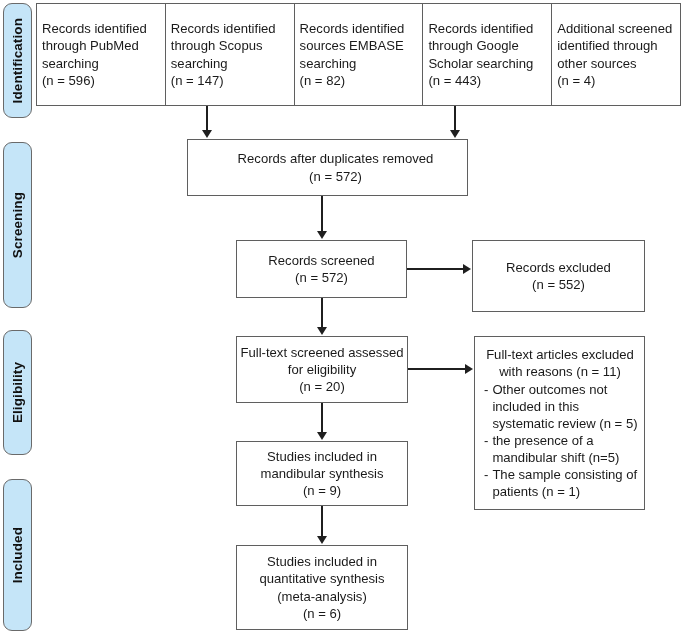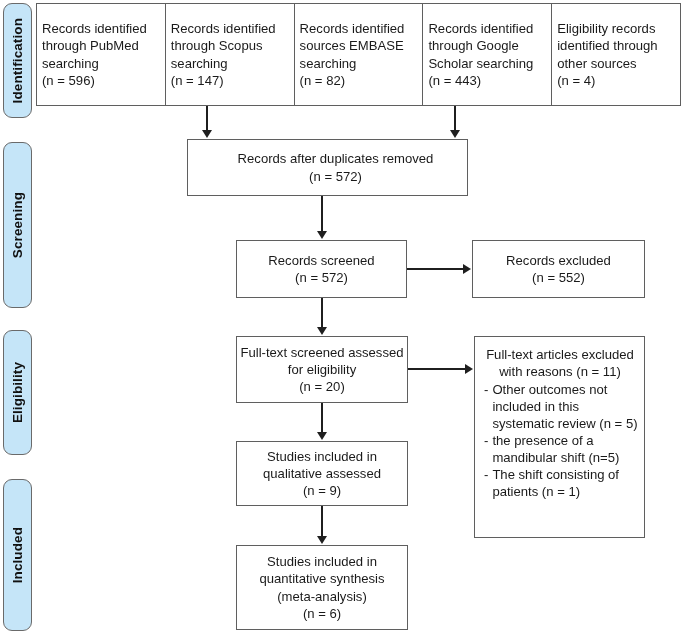--- a/index.html
+++ b/index.html
@@ -170,21 +170,21 @@
       <span class="line">searching</span>
       <span class="line">(n = 82)</span>
     </div>
     <div class="cell">
       <span class="line">Records identified</span>
       <span class="line">through Google</span>
       <span class="line">Scholar searching</span>
       <span class="line">(n = 443)</span>
     </div>
     <div class="cell">
-      <span class="line">Eligibility records</span>
+      <span class="line">Additional screened</span>
       <span class="line">identified through</span>
       <span class="line">other sources</span>
       <span class="line">(n = 4)</span>
     </div>
   </div>
 
   <div class="vline" style="left:206px; top:106px; height:25px;"></div>
   <div class="arrow-down" style="left:201.5px; top:130px;"></div>
   <div class="vline" style="left:454px; top:106px; height:25px;"></div>
   <div class="arrow-down" style="left:449.5px; top:130px;"></div>
@@ -198,38 +198,38 @@
   <div class="arrow-down" style="left:316.5px; top:231px;"></div>
 
   <div class="node" id="records-screened" style="left:236px; top:240px; width:171px; height:58px;">
     <span class="line">Records screened</span>
     <span class="line">(n = 572)</span>
   </div>
 
   <div class="hline" style="left:407px; top:268px; width:57px;"></div>
   <div class="arrow-right" style="left:463px; top:263.5px;"></div>
 
-  <div class="node" id="records-excluded" style="left:472px; top:240px; width:173px; height:58px;">
+  <div class="node" id="records-excluded" style="left:472px; top:240px; width:173px; height:72px;">
     <span class="line">Records excluded</span>
     <span class="line">(n = 552)</span>
   </div>
 
   <div class="vline" style="left:321px; top:298px; height:30px;"></div>
   <div class="arrow-down" style="left:316.5px; top:327px;"></div>
 
   <div class="node" id="fulltext-assessed" style="left:236px; top:336px; width:172px; height:67px;">
     <span class="line">Full-text screened assessed</span>
     <span class="line">for eligibility</span>
     <span class="line">(n = 20)</span>
   </div>
 
   <div class="hline" style="left:408px; top:368px; width:58px;"></div>
   <div class="arrow-right" style="left:465px; top:363.5px;"></div>
 
-  <div class="node" id="excluded-fulltext" style="left:474px; top:336px; width:171px; height:202px;">
+  <div class="node" id="excluded-fulltext" style="left:474px; top:336px; width:171px; height:174px;">
     <div class="head">
       <span class="line">Full-text articles excluded</span>
       <span class="line">with reasons (n = 11)</span>
     </div>
 
     <div class="reason">
       <span class="dash">-</span>
       <span class="rtext">
         <span class="line">Other outcomes not</span>
         <span class="line">included in this</span>
@@ -241,32 +241,32 @@
       <span class="dash">-</span>
       <span class="rtext">
         <span class="line">the presence of a</span>
         <span class="line">mandibular shift (n=5)</span>
       </span>
     </div>
 
     <div class="reason">
       <span class="dash">-</span>
       <span class="rtext">
-        <span class="line">The shift consisting of</span>
+        <span class="line">The sample consisting of</span>
         <span class="line">patients (n = 1)</span>
       </span>
     </div>
   </div>
 
   <div class="vline" style="left:321px; top:403px; height:30px;"></div>
   <div class="arrow-down" style="left:316.5px; top:432px;"></div>
 
   <div class="node" id="qualitative-synthesis" style="left:236px; top:441px; width:172px; height:65px;">
     <span class="line">Studies included in</span>
-    <span class="line">qualitative assessed</span>
+    <span class="line">mandibular synthesis</span>
     <span class="line">(n = 9)</span>
   </div>
 
   <div class="vline" style="left:321px; top:506px; height:31px;"></div>
   <div class="arrow-down" style="left:316.5px; top:536px;"></div>
 
   <div class="node" id="quantitative-synthesis" style="left:236px; top:545px; width:172px; height:85px;">
     <span class="line">Studies included in</span>
     <span class="line">quantitative synthesis</span>
     <span class="line">(meta-analysis)</span>

